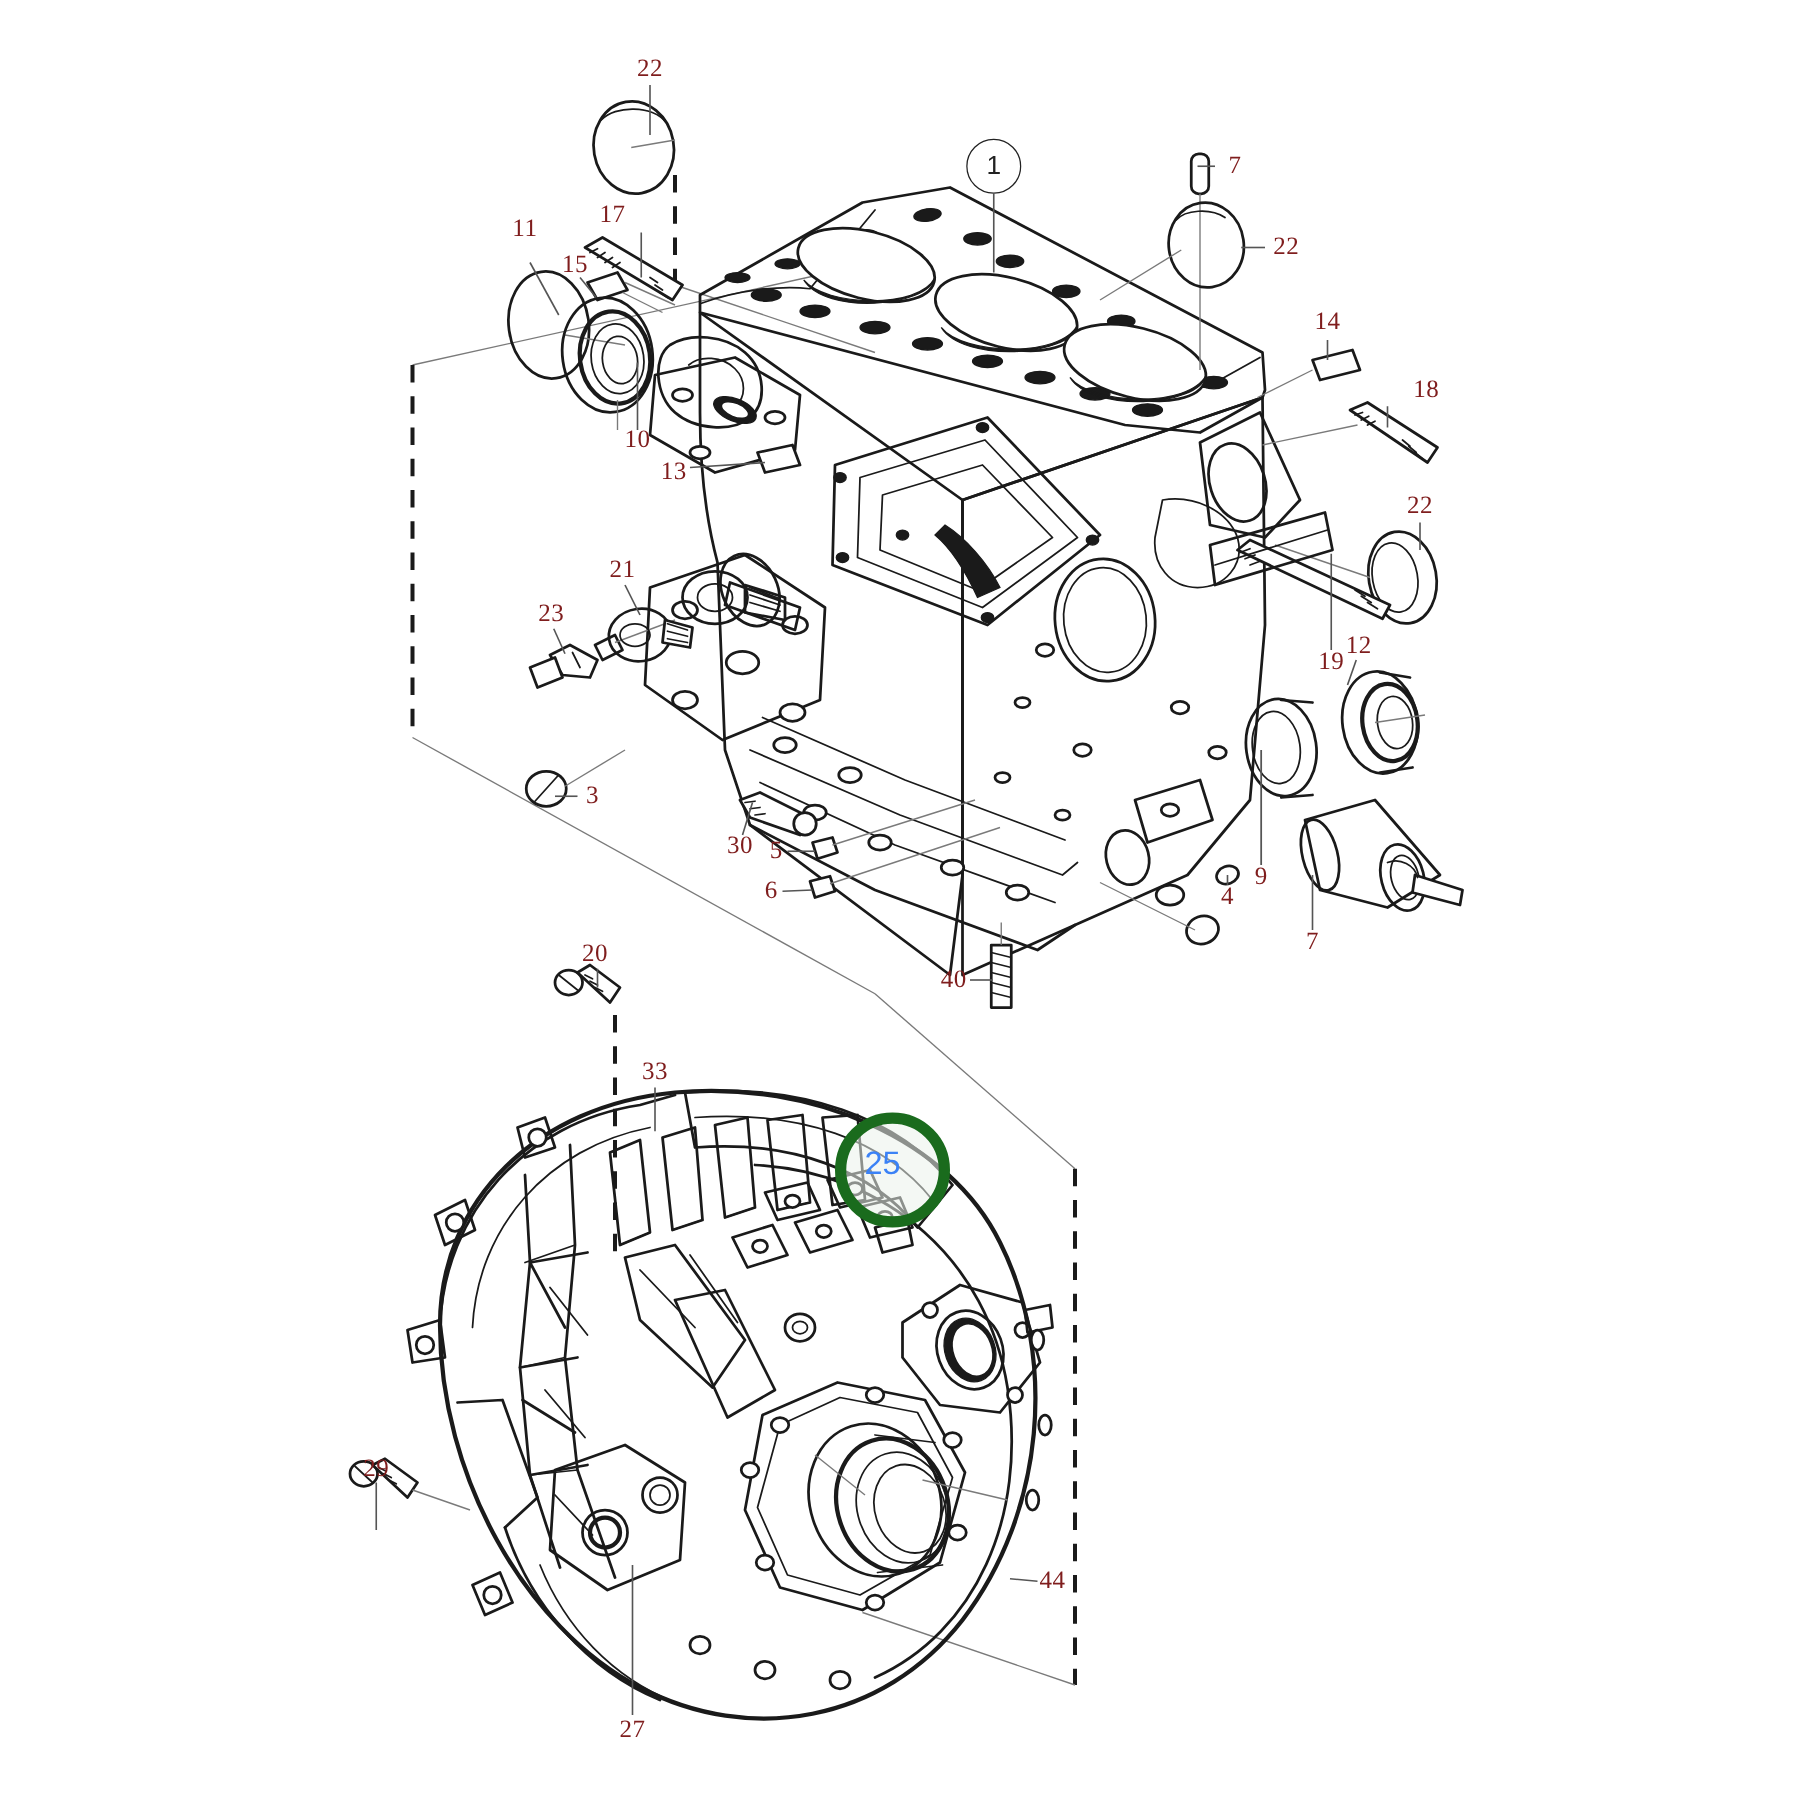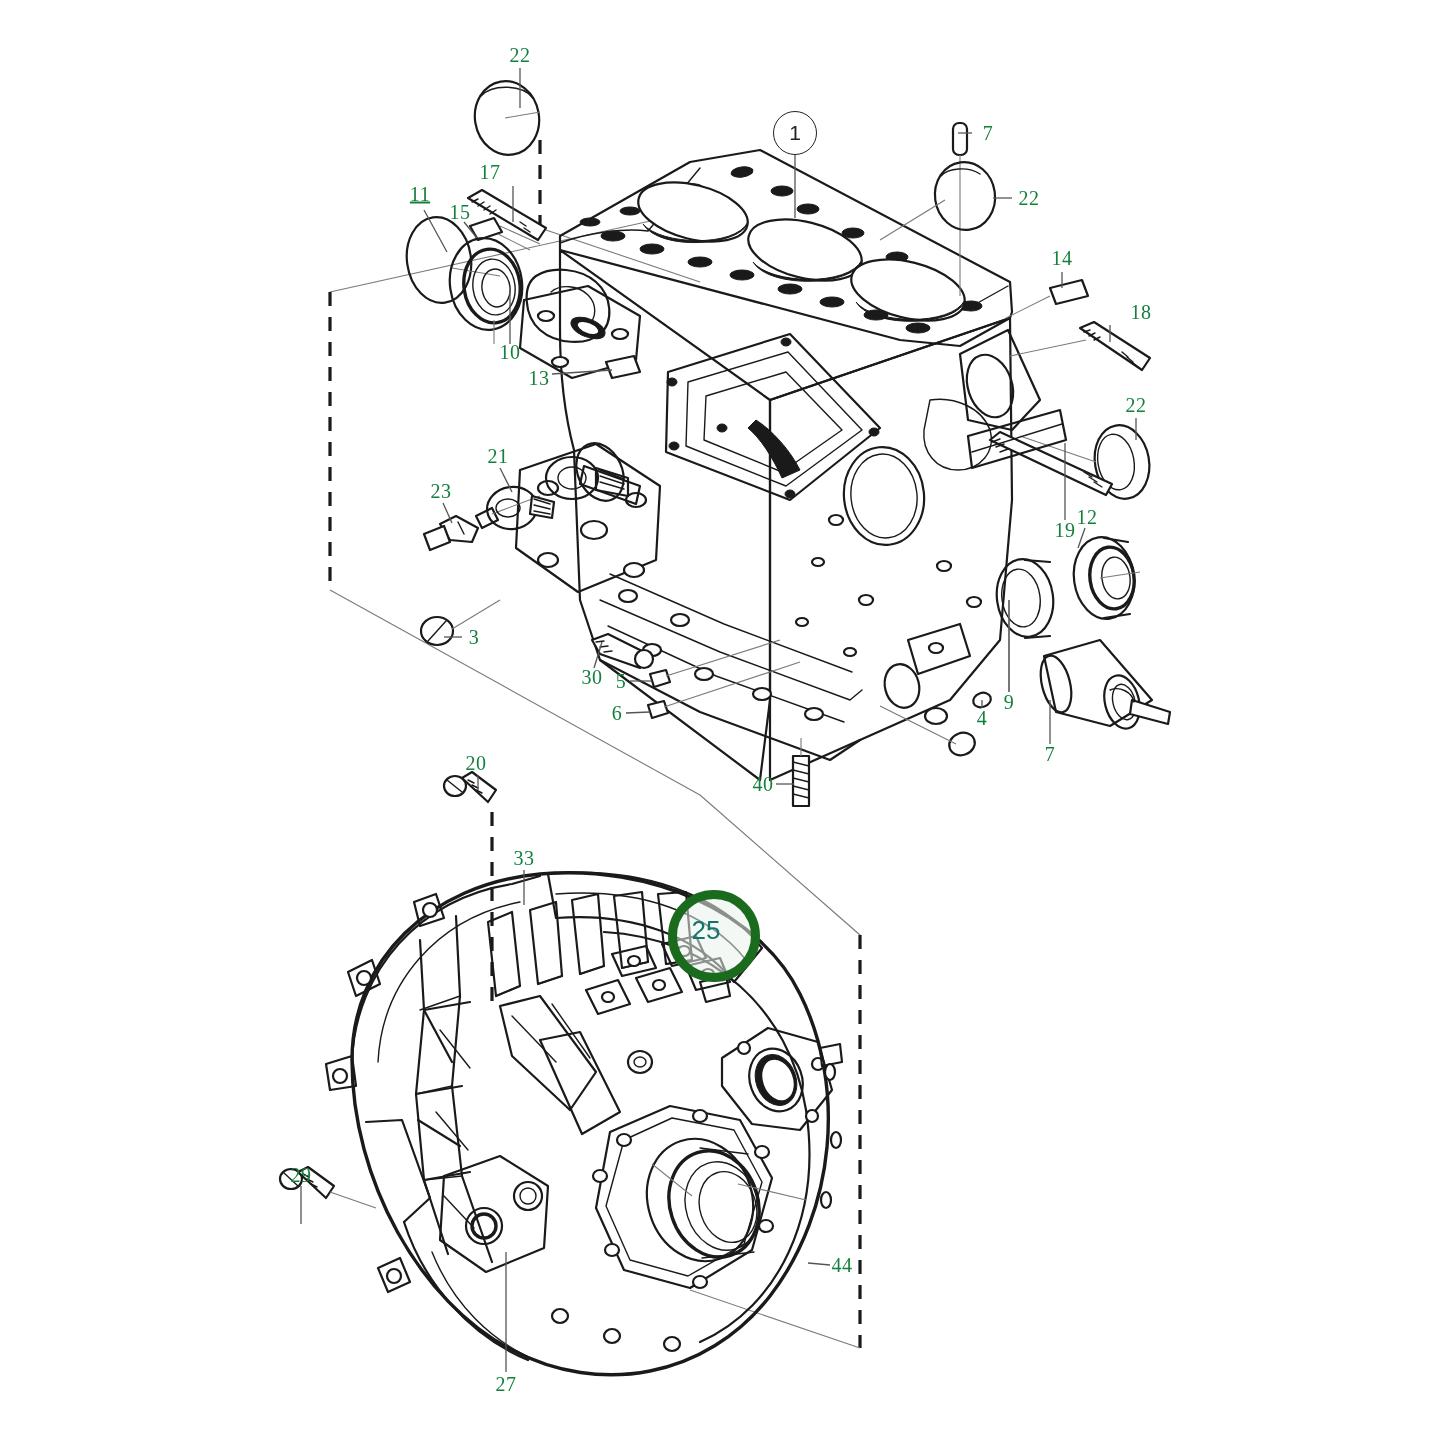--- a/index.html
+++ b/index.html
@@ -20,42 +20,42 @@
   #diagram-svg {
     position: absolute;
     inset: 0;
     width: 1445px;
     height: 1445px;
   }
   .callout-label {
     position: absolute;
     font-family: "Liberation Sans", sans-serif;
     font-size: 20px;
-    color: #15803d;
+    color: #7f1d1d;
     letter-spacing: 0.5px;
     white-space: nowrap;
     transform: translate(-50%, -50%);
     user-select: none;
   }
   .callout-label.serif-ish {
     font-family: "Liberation Serif", serif;
   }
   #highlight-badge {
     position: absolute;
     border-radius: 50%;
     box-sizing: border-box;
     display: flex;
     align-items: center;
     justify-content: center;
     background: rgba(235, 243, 235, 0.55);
   }
   #highlight-badge-text {
     font-family: "Liberation Sans", sans-serif;
     font-size: 26px;
-    color: #0f766e;
+    color: #3b82f6;
     transform: translate(-8px, -6px);
   }
   .circle-callout {
     position: absolute;
     width: 42px;
     height: 42px;
     border: 1.6px solid #222;
     border-radius: 50%;
     background: #fff;
     display: flex;
@@ -548,21 +548,21 @@
       </g>
 
   </svg>
 
   <div id="callout-layer">
       <div class="callout-label serif-ish" style="left: 520px; top: 55px;">22</div>
       <div class="circle-callout" style="left: 795px; top: 133px;">1</div>
       <div class="callout-label serif-ish" style="left: 988px; top: 133px;">7</div>
       <div class="callout-label serif-ish" style="left: 1029px; top: 198px;">22</div>
       <div class="callout-label serif-ish" style="left: 490px; top: 172px;">17</div>
-      <div class="callout-label serif-ish" style="left: 420px; top: 194px; text-decoration: underline;">11</div>
+      <div class="callout-label serif-ish" style="left: 420px; top: 183px;">11</div>
       <div class="callout-label serif-ish" style="left: 460px; top: 212px;">15</div>
       <div class="callout-label serif-ish" style="left: 1062px; top: 258px;">14</div>
       <div class="callout-label serif-ish" style="left: 1141px; top: 312px;">18</div>
       <div class="callout-label serif-ish" style="left: 510px; top: 352px;">10</div>
       <div class="callout-label serif-ish" style="left: 539px; top: 378px;">13</div>
       <div class="callout-label serif-ish" style="left: 1136px; top: 405px;">22</div>
       <div class="callout-label serif-ish" style="left: 498px; top: 456px;">21</div>
       <div class="callout-label serif-ish" style="left: 441px; top: 491px;">23</div>
       <div class="callout-label serif-ish" style="left: 1087px; top: 517px;">12</div>
       <div class="callout-label serif-ish" style="left: 1065px; top: 530px;">19</div>

